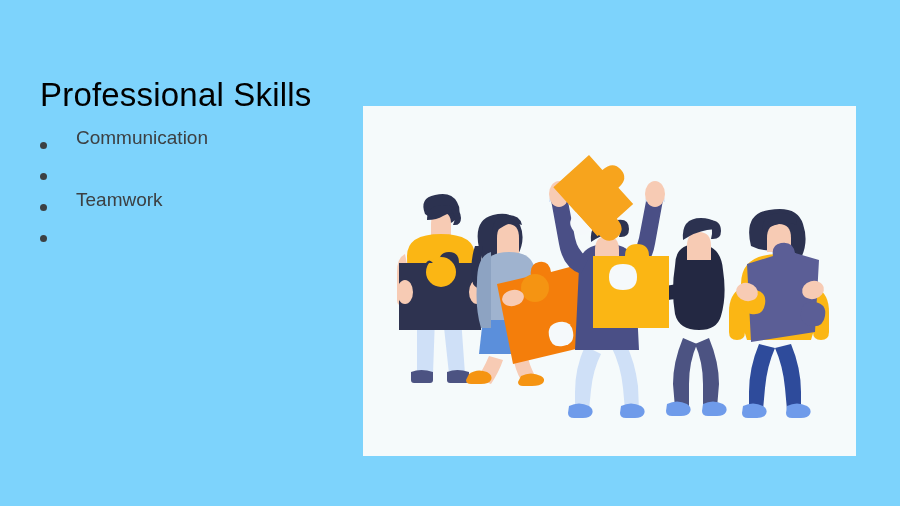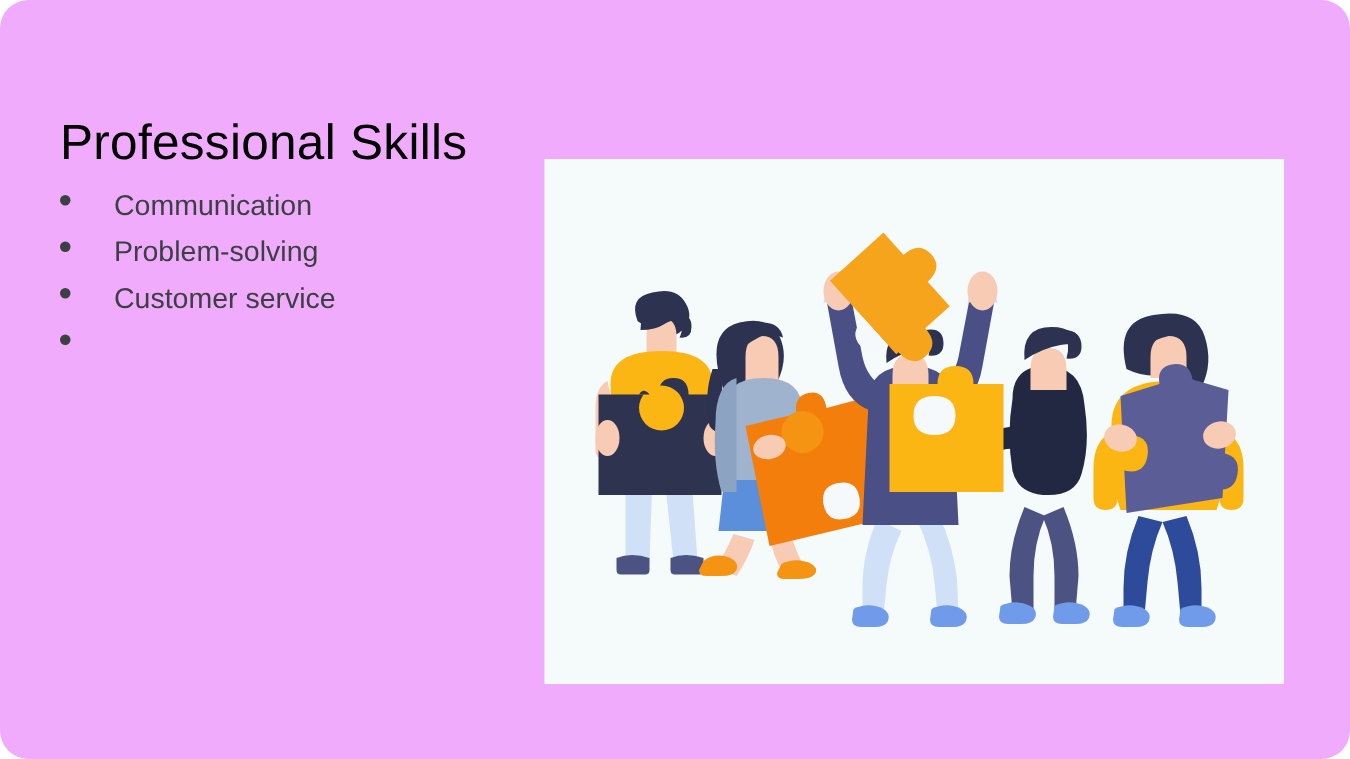--- a/index.html
+++ b/index.html
@@ -10,22 +10,21 @@
   body {
     width: 900px;
     height: 506px;
     overflow: hidden;
     font-family: "Liberation Sans", sans-serif;
     position: relative;
   }
   .slide {
     position: absolute;
     inset: 0;
-    background: #f0abfc;
-    border-radius: 19px;
+    background: #7dd3fc;
   }
 
   
   .slide-title {
     position: absolute;
     left: 40px;
     top: 53px;
     font-size: 33px;
     line-height: 40px;
     font-weight: 400;
@@ -39,21 +38,21 @@
     position: absolute;
     left: 40px;
     top: 122px;
     width: 310px;
     margin: 0;
     padding: 0;
     list-style: none;
   }
   .skill-item {
     display: flex;
-    align-items: center;
+    align-items: flex-end;
     height: 31px;
   }
   .bullet-dot {
     flex: 0 0 auto;
     width: 7px;
     height: 7px;
     border-radius: 50%;
     background: #3c4043;
     margin-right: 29px;
     position: relative;
@@ -89,25 +88,24 @@
 
   <h1 class="slide-title">Professional Skills</h1>
 
   <ul class="skill-list">
     <li class="skill-item">
       <span class="bullet-dot"></span>
       <span class="skill-label">Communication</span>
     </li>
     <li class="skill-item">
       <span class="bullet-dot"></span>
-      <span class="skill-label">Problem-solving</span>
-    </li>
-    <li class="skill-item">
-      <span class="bullet-dot"></span>
-      <span class="skill-label">Customer service</span>
+    </li>
+    <li class="skill-item">
+      <span class="bullet-dot"></span>
+      <span class="skill-label">Teamwork</span>
     </li>
     <li class="skill-item">
       <span class="bullet-dot"></span>
     </li>
   </ul>
 
   <div class="illustration-panel">
     <svg class="illustration-svg" viewBox="0 0 493 350" xmlns="http://www.w3.org/2000/svg">
 
       <rect x="0" y="0" width="493" height="350" fill="#f5fafb"></rect>

